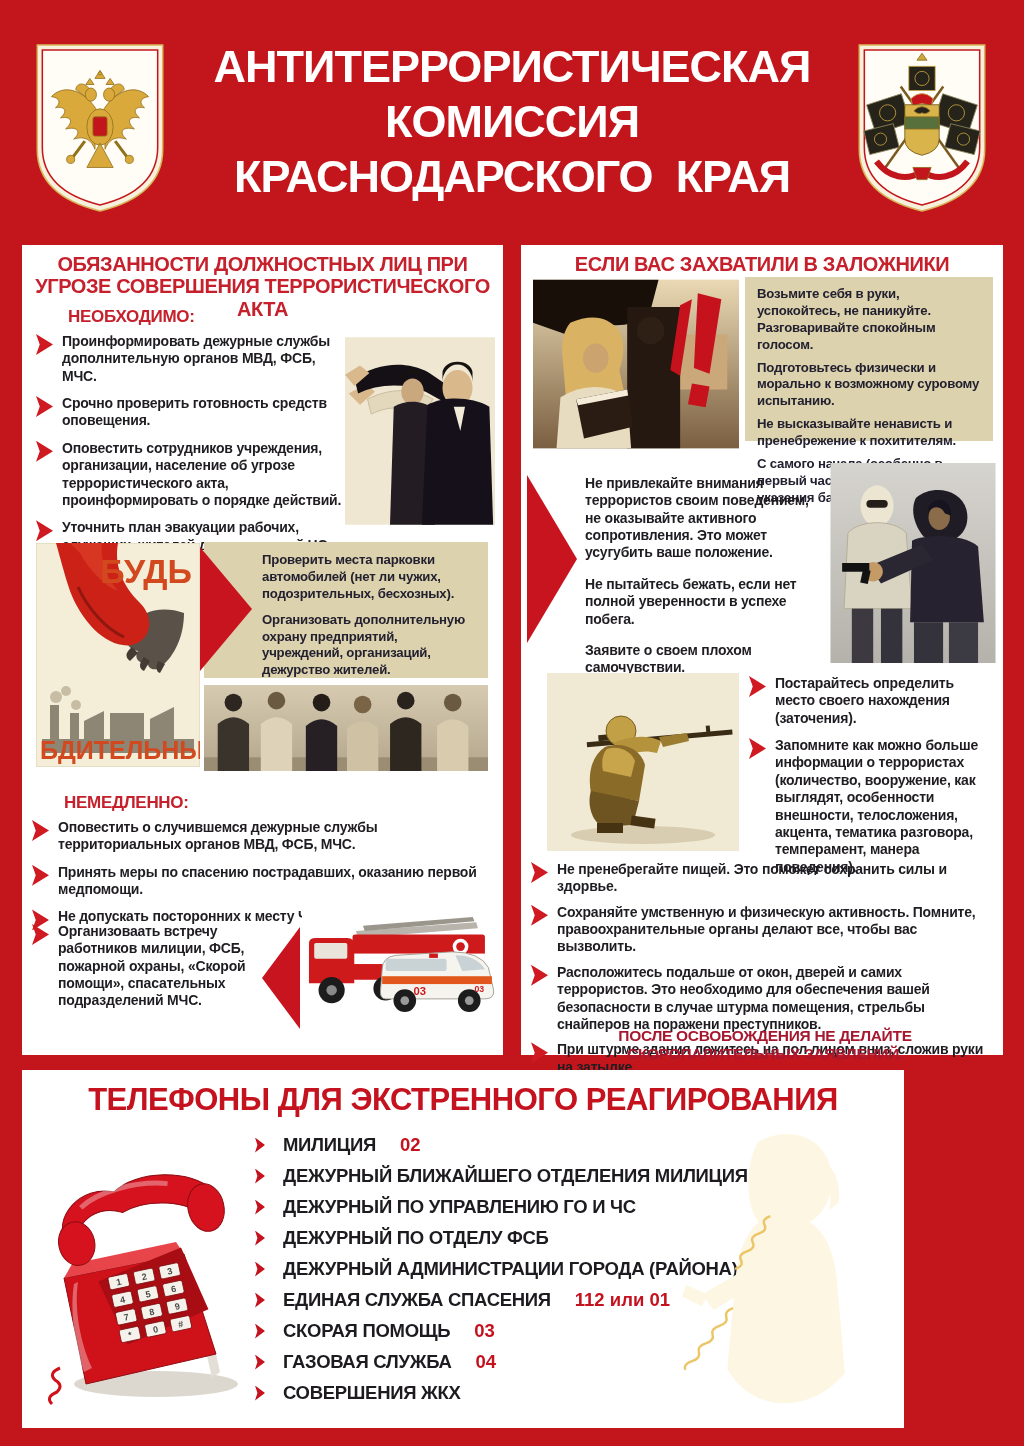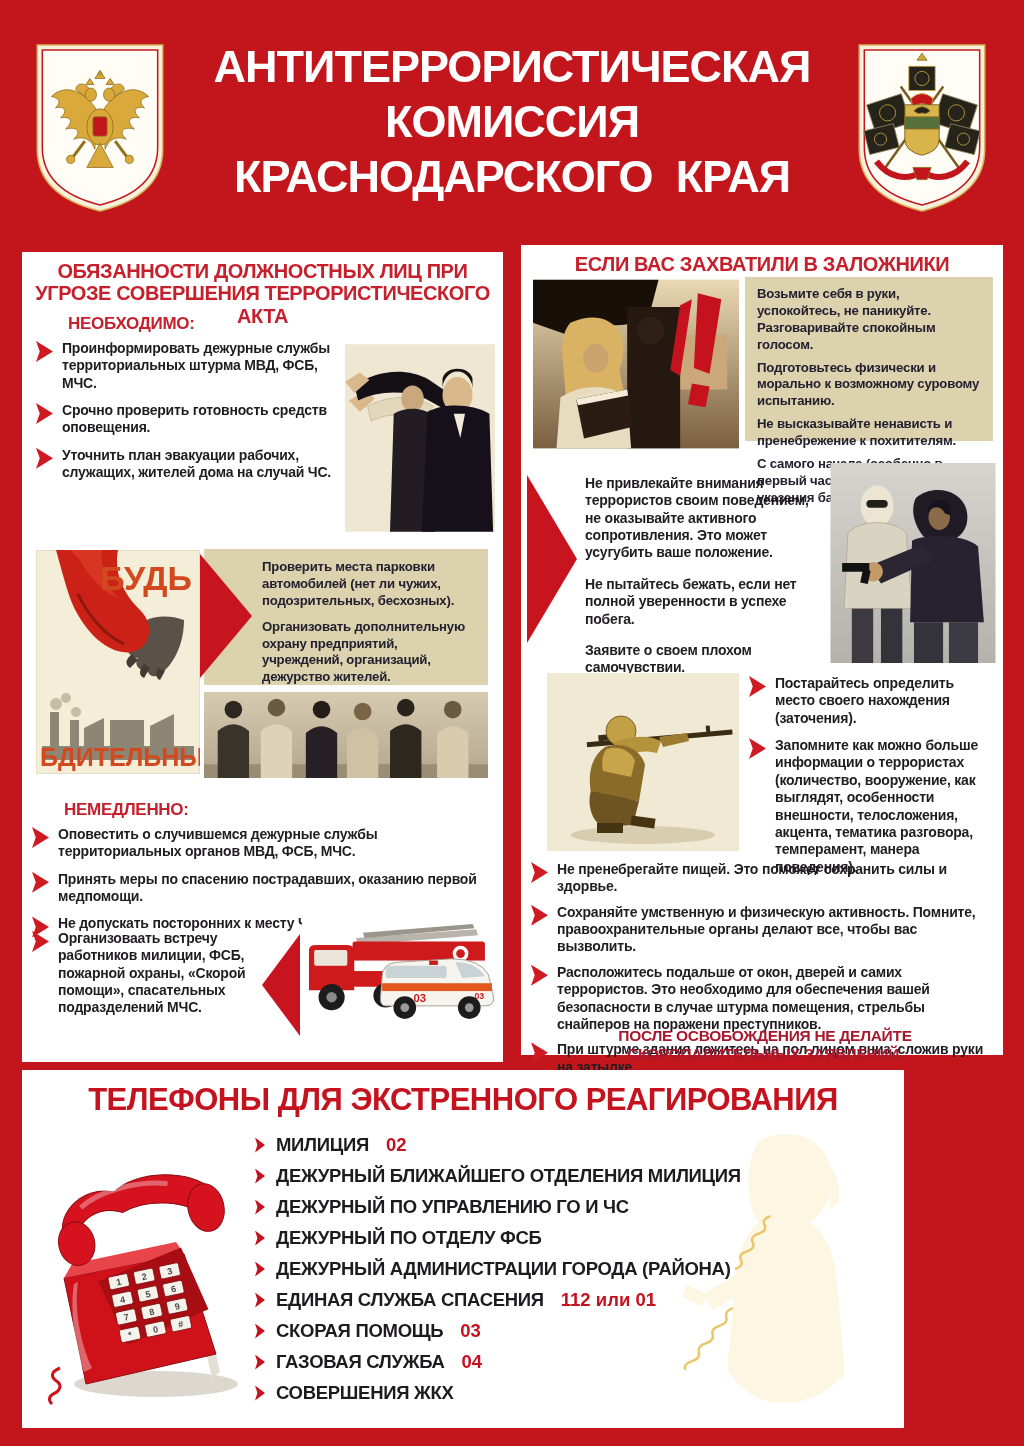--- a/index.html
+++ b/index.html
@@ -7,21 +7,21 @@
   #poster{position:relative;width:1024px;height:1446px;background:#c3161c;}
 
   
   .hdr-title{position:absolute;left:175px;right:175px;top:40px;text-align:center;color:#ffffff;
     font-weight:bold;font-size:45px;line-height:1.22;letter-spacing:-1px;}
   .arms{position:absolute;top:42px;width:132px;height:172px;}
   .arms-left{left:34px;} .arms-right{left:856px;}
 
   
   .panel{position:absolute;background:#ffffff;}
-  #left-panel{left:22px;top:252px;width:481px;height:810px;}
+  #left-panel{left:22px;top:245px;width:481px;height:810px;}
   #right-panel{left:521px;top:245px;width:482px;height:810px;}
   #phones-panel{left:22px;top:1070px;width:882px;height:358px;}
 
   .p-title{position:absolute;left:10px;right:10px;text-align:center;color:#c5202c;
     font-weight:bold;font-size:20px;line-height:1.12;letter-spacing:-0.4px;}
   .sub-head{position:absolute;color:#c5202c;font-weight:bold;font-size:17px;letter-spacing:-0.3px;}
 
   .b-item{display:flex;gap:9px;margin-bottom:10px;}
   .tri{flex:0 0 auto;width:17px;height:21px;background:#d01a22;
     clip-path:polygon(0 0,100% 50%,0 100%,22% 50%);margin-top:1px;}
@@ -32,21 +32,21 @@
 
   .arrow-r{background:#c8141f;clip-path:polygon(0 0,100% 50%,0 100%);}
   .arrow-l{background:#c8141f;clip-path:polygon(100% 0,0 50%,100% 100%);}
 
   .warning{position:absolute;color:#a7182f;font-weight:bold;font-size:15.5px;letter-spacing:-0.3px;}
 
   
   .phones-title{position:absolute;top:12px;left:0;right:0;text-align:center;color:#c5121f;
     font-weight:bold;font-size:31px;letter-spacing:-0.5px;}
   .phone-list{position:absolute;left:233px;top:64px;width:545px;}
-  .ph-item{display:flex;align-items:center;gap:11px;margin-bottom:9px;}
+  .ph-item{display:flex;align-items:center;gap:18px;margin-bottom:9px;}
   .ph-tri{flex:0 0 auto;width:10px;height:15px;background:#c5121f;clip-path:polygon(0 0,100% 50%,0 100%,24% 50%);}
   .ph-label{color:#1d1b20;font-weight:bold;font-size:18.5px;letter-spacing:-0.3px;white-space:nowrap;}
   .ph-num{color:#c5121f;font-weight:bold;font-size:18.5px;margin-left:6px;white-space:nowrap;}
 
   .abs{position:absolute;}
   svg{display:block;}
 </style>
 </head>
 <body>
 
@@ -115,25 +115,29 @@
     </svg>
   </div>
 
   <div id="left-panel" class="panel">
     <div class="p-title" style="top:8px;">ОБЯЗАННОСТИ ДОЛЖНОСТНЫХ ЛИЦ ПРИ УГРОЗЕ СОВЕРШЕНИЯ ТЕРРОРИСТИЧЕСКОГО АКТА</div>
     <div class="sub-head" style="top:62px;left:46px;">НЕОБХОДИМО:</div>
 
     <div class="abs" style="top:88px;left:14px;width:306px;">
       <div class="b-item">
         <span class="tri"></span>
-        <span class="b-text">Проинформировать дежурные службы территориальных штурма МВД, ФСБ, МЧС.</span>
+        <span class="b-text">Проинформировать дежурные службы дополнительную органов МВД, ФСБ, МЧС.</span>
       </div>
       <div class="b-item">
         <span class="tri"></span>
         <span class="b-text">Срочно проверить готовность средств оповещения.</span>
+      </div>
+      <div class="b-item">
+        <span class="tri"></span>
+        <span class="b-text">Оповестить сотрудников учреждения, организации, население об угрозе террористического акта, проинформировать о порядке действий.</span>
       </div>
       <div class="b-item">
         <span class="tri"></span>
         <span class="b-text">Уточнить план эвакуации рабочих, служащих, жителей дома на случай ЧС.</span>
       </div>
     </div>
 
     <div class="abs" style="top:86px;right:8px;">
       <svg viewBox="0 0 160 200" width="150" height="200">
         <rect width="160" height="200" fill="#efe7d2"></rect>

